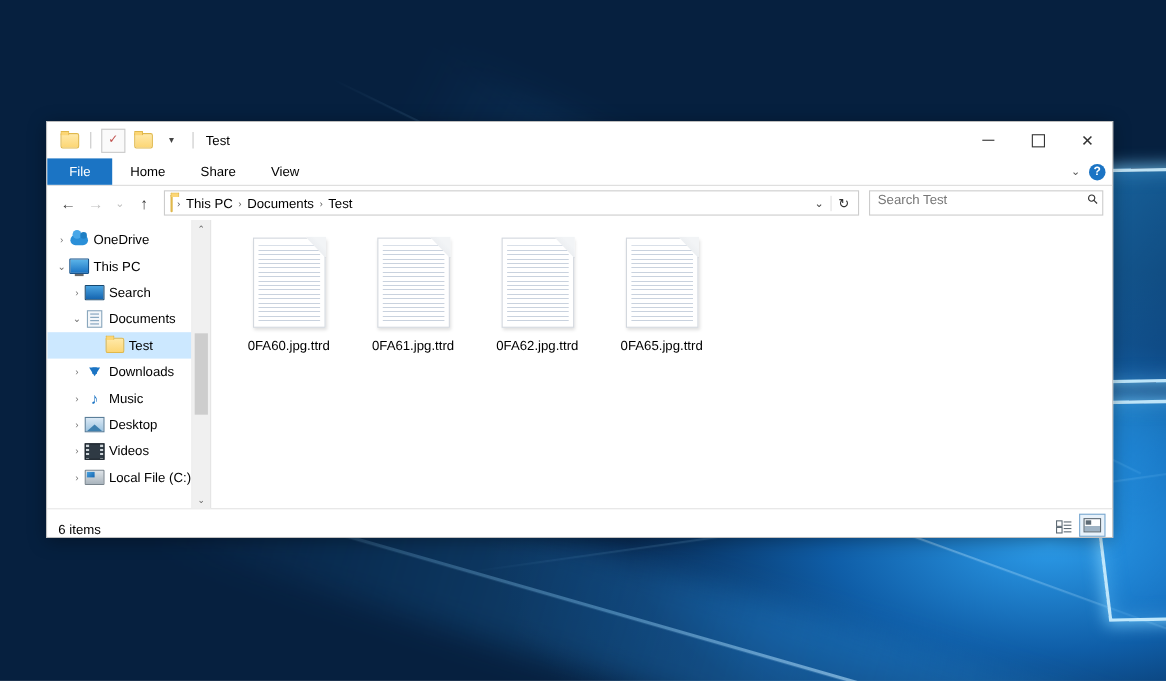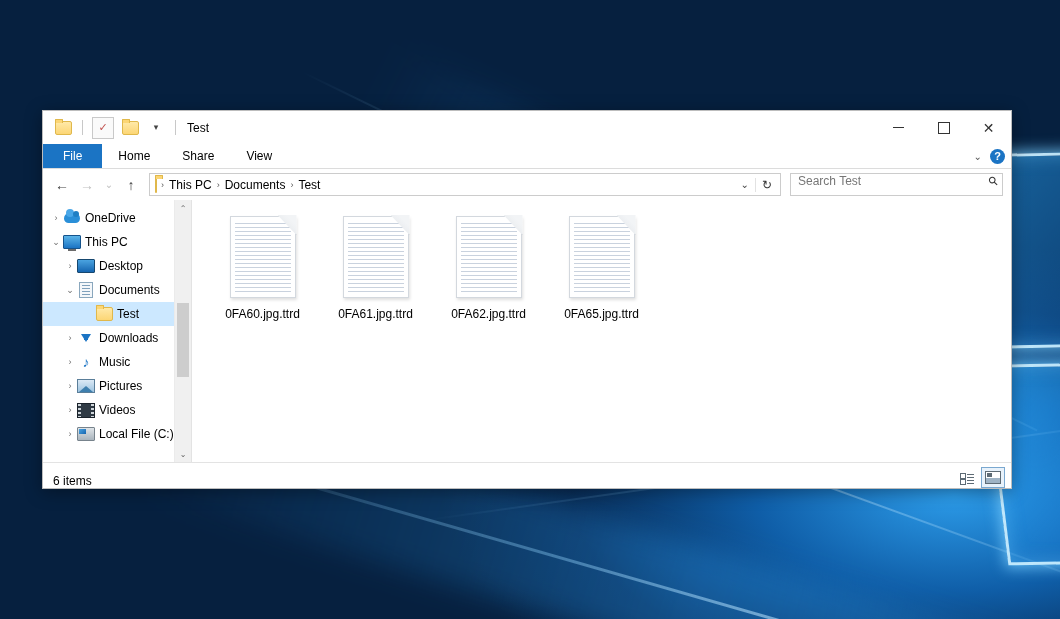--- a/index.html
+++ b/index.html
@@ -590,21 +590,21 @@
                 <span class="ic-pc"></span>
               </span>
             <span>This PC</span>
           </div>
 
           <div class="tree-item indent1">
             <span class="tw">›</span>
             <span class="ticon">
                 <span class="ic-desktop"></span>
               </span>
-            <span>Desktop</span>
+            <span>Search</span>
           </div>
 
           <div class="tree-item indent1">
             <span class="tw">⌄</span>
             <span class="ticon">
                 <span class="ic-docs"></span>
               </span>
             <span>Documents</span>
           </div>
 
@@ -630,21 +630,21 @@
                 <span class="ic-music">♪</span>
               </span>
             <span>Music</span>
           </div>
 
           <div class="tree-item indent1">
             <span class="tw">›</span>
             <span class="ticon">
                 <span class="ic-pic"></span>
               </span>
-            <span>Pictures</span>
+            <span>Desktop</span>
           </div>
 
           <div class="tree-item indent1">
             <span class="tw">›</span>
             <span class="ticon">
                 <span class="ic-vid"></span>
               </span>
             <span>Videos</span>
           </div>
 

